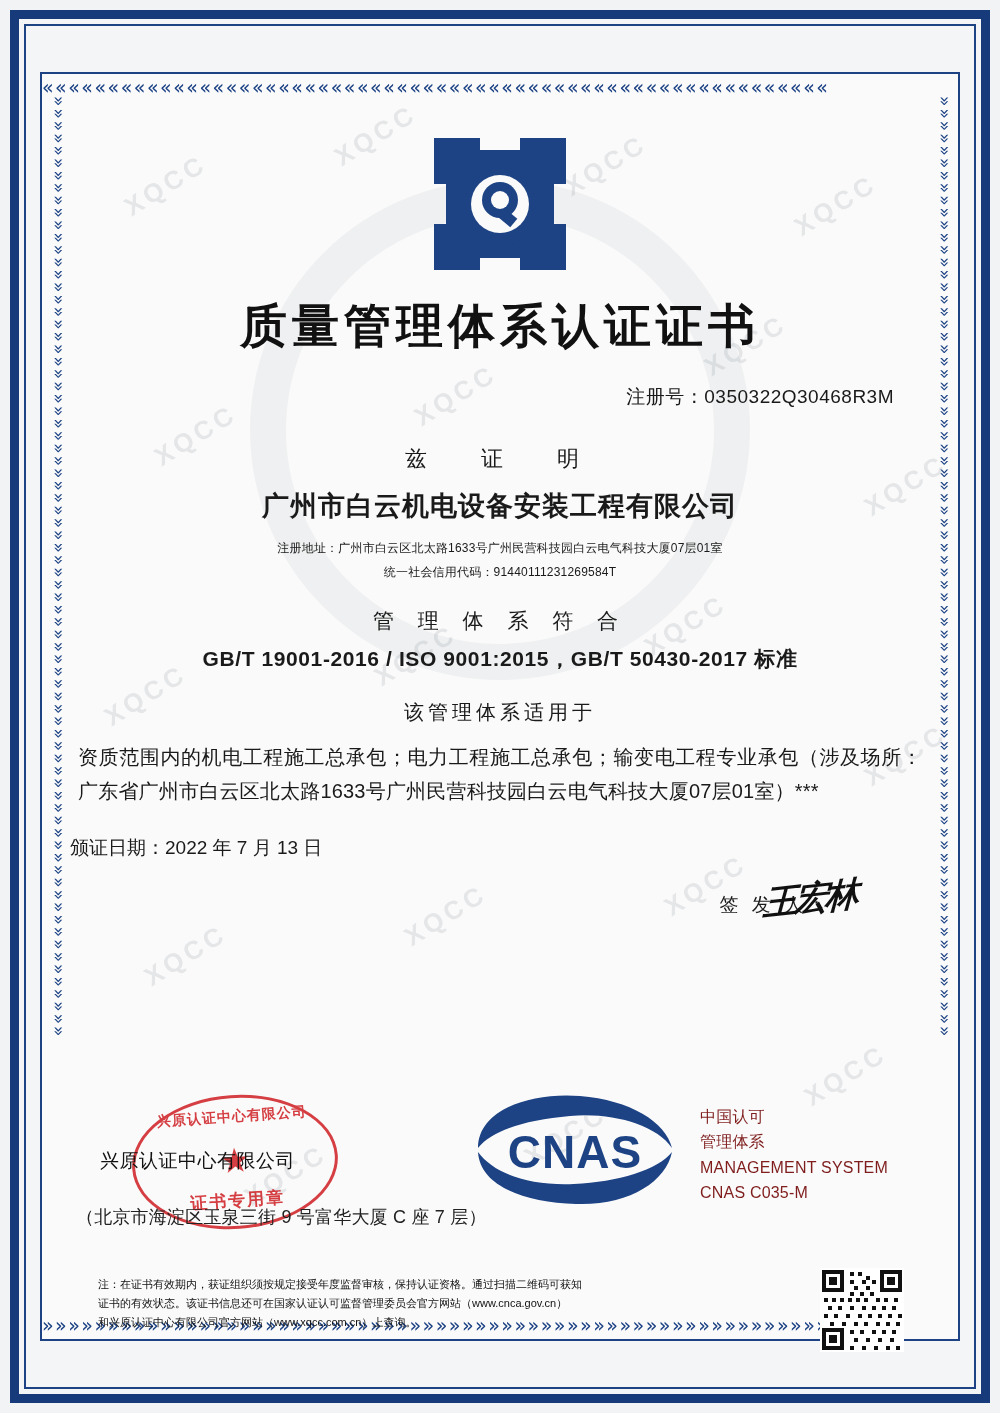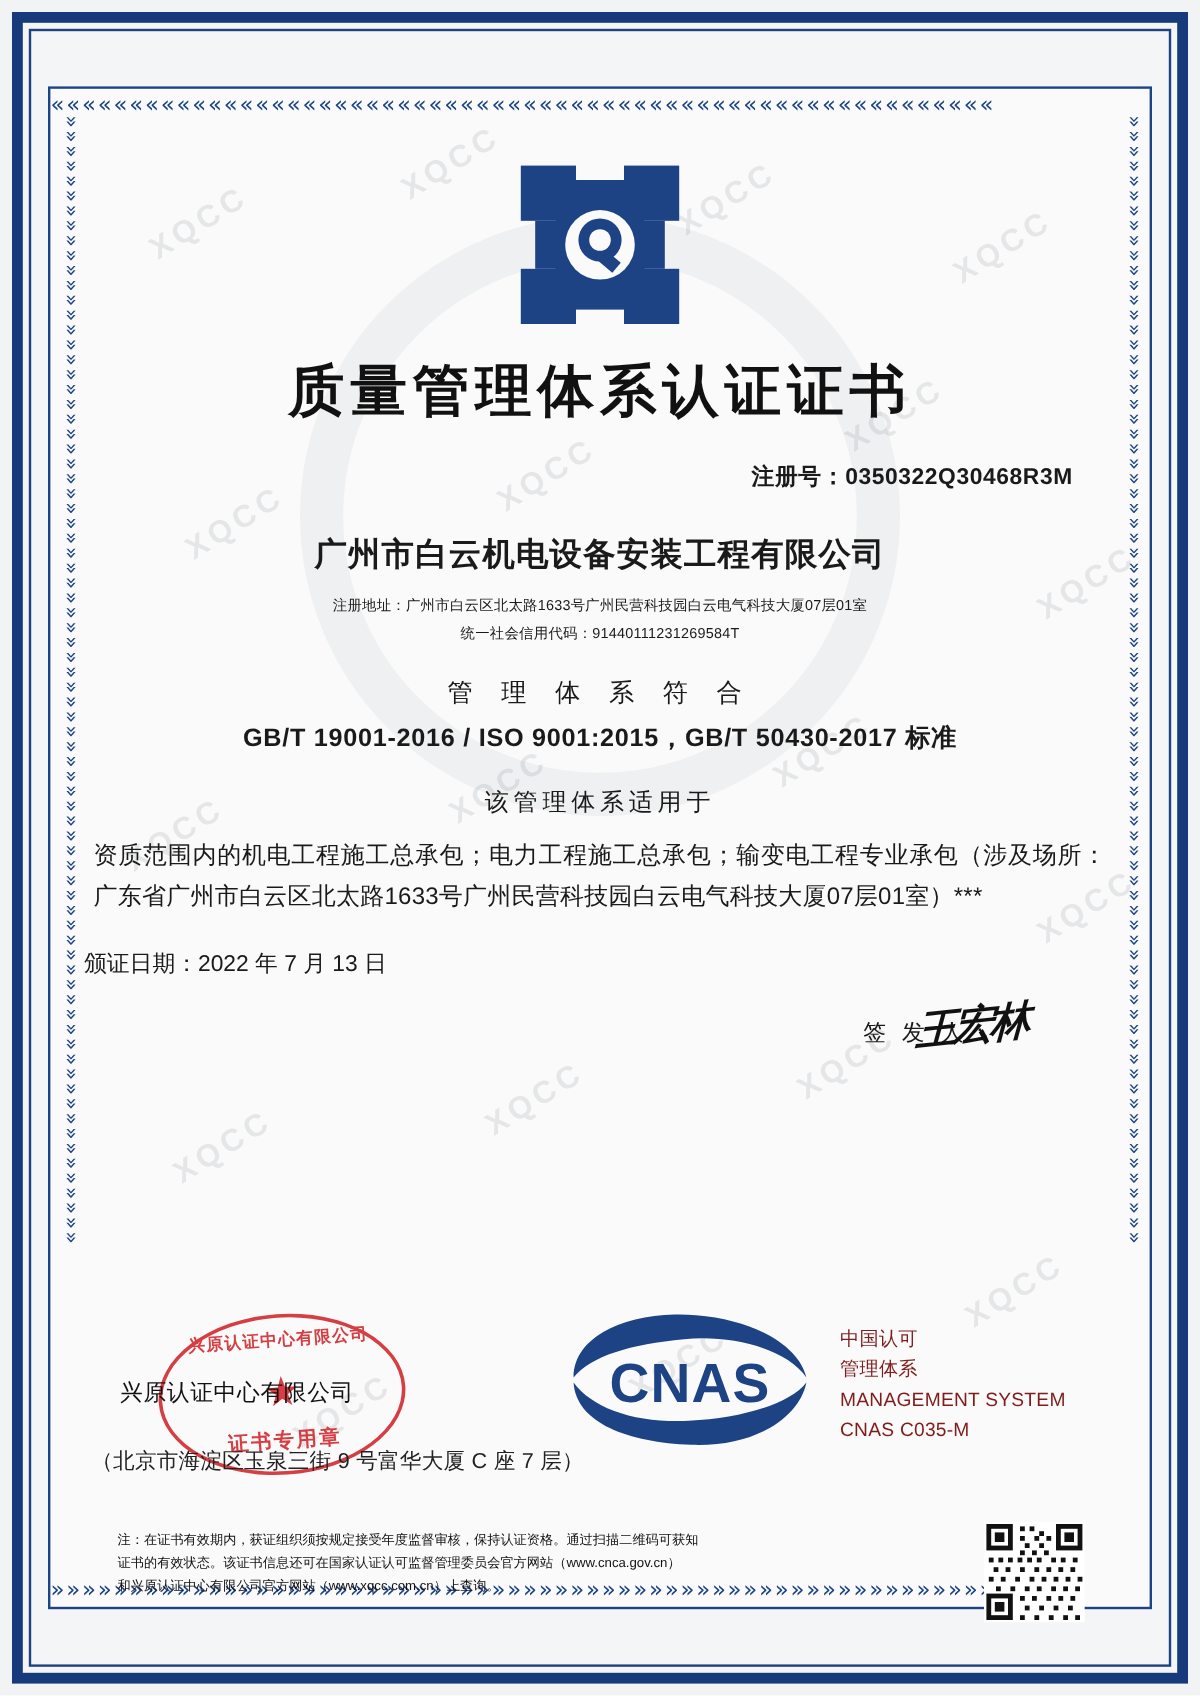--- a/index.html
+++ b/index.html
@@ -100,21 +100,21 @@
     font-size:47px;
     font-weight:bold;
     letter-spacing:5px;
     color:#111;
     font-family:"DejaVu Sans","Liberation Sans",sans-serif;
     margin:0 0 26px 0;
   }
   .reg-line{
     text-align:right;
     font-size:19px;
-    font-weight:bold;
+    font-weight:normal;
     letter-spacing:.5px;
     margin:0 36px 34px 0;
   }
   .hereby{
     font-size:22px;
     letter-spacing:16px;
     margin-bottom:14px;
     font-weight:500;
   }
   .company{
@@ -318,20 +318,21 @@
     </div>
   </div>
 
   <div class="content">
     <div class="cert-title">质量管理体系认证证书</div>
 
     <div class="reg-line">
       <span>注册号：</span><span>0350322Q30468R3M</span>
     </div>
 
+    <div class="hereby">兹　证　明</div>
     <div class="company">广州市白云机电设备安装工程有限公司</div>
     <div class="addr">注册地址：广州市白云区北太路1633号广州民营科技园白云电气科技大厦07层01室</div>
     <div class="credit">统一社会信用代码：91440111231269584T</div>
 
     <div class="conform">管 理 体 系 符 合</div>
     <div class="standards">GB/T 19001-2016 / ISO 9001:2015，GB/T 50430-2017 标准</div>
 
     <div class="applies">该管理体系适用于</div>
     <div class="scope">资质范围内的机电工程施工总承包；电力工程施工总承包；输变电工程专业承包（涉及场所：广东省广州市白云区北太路1633号广州民营科技园白云电气科技大厦07层01室）***</div>
 

